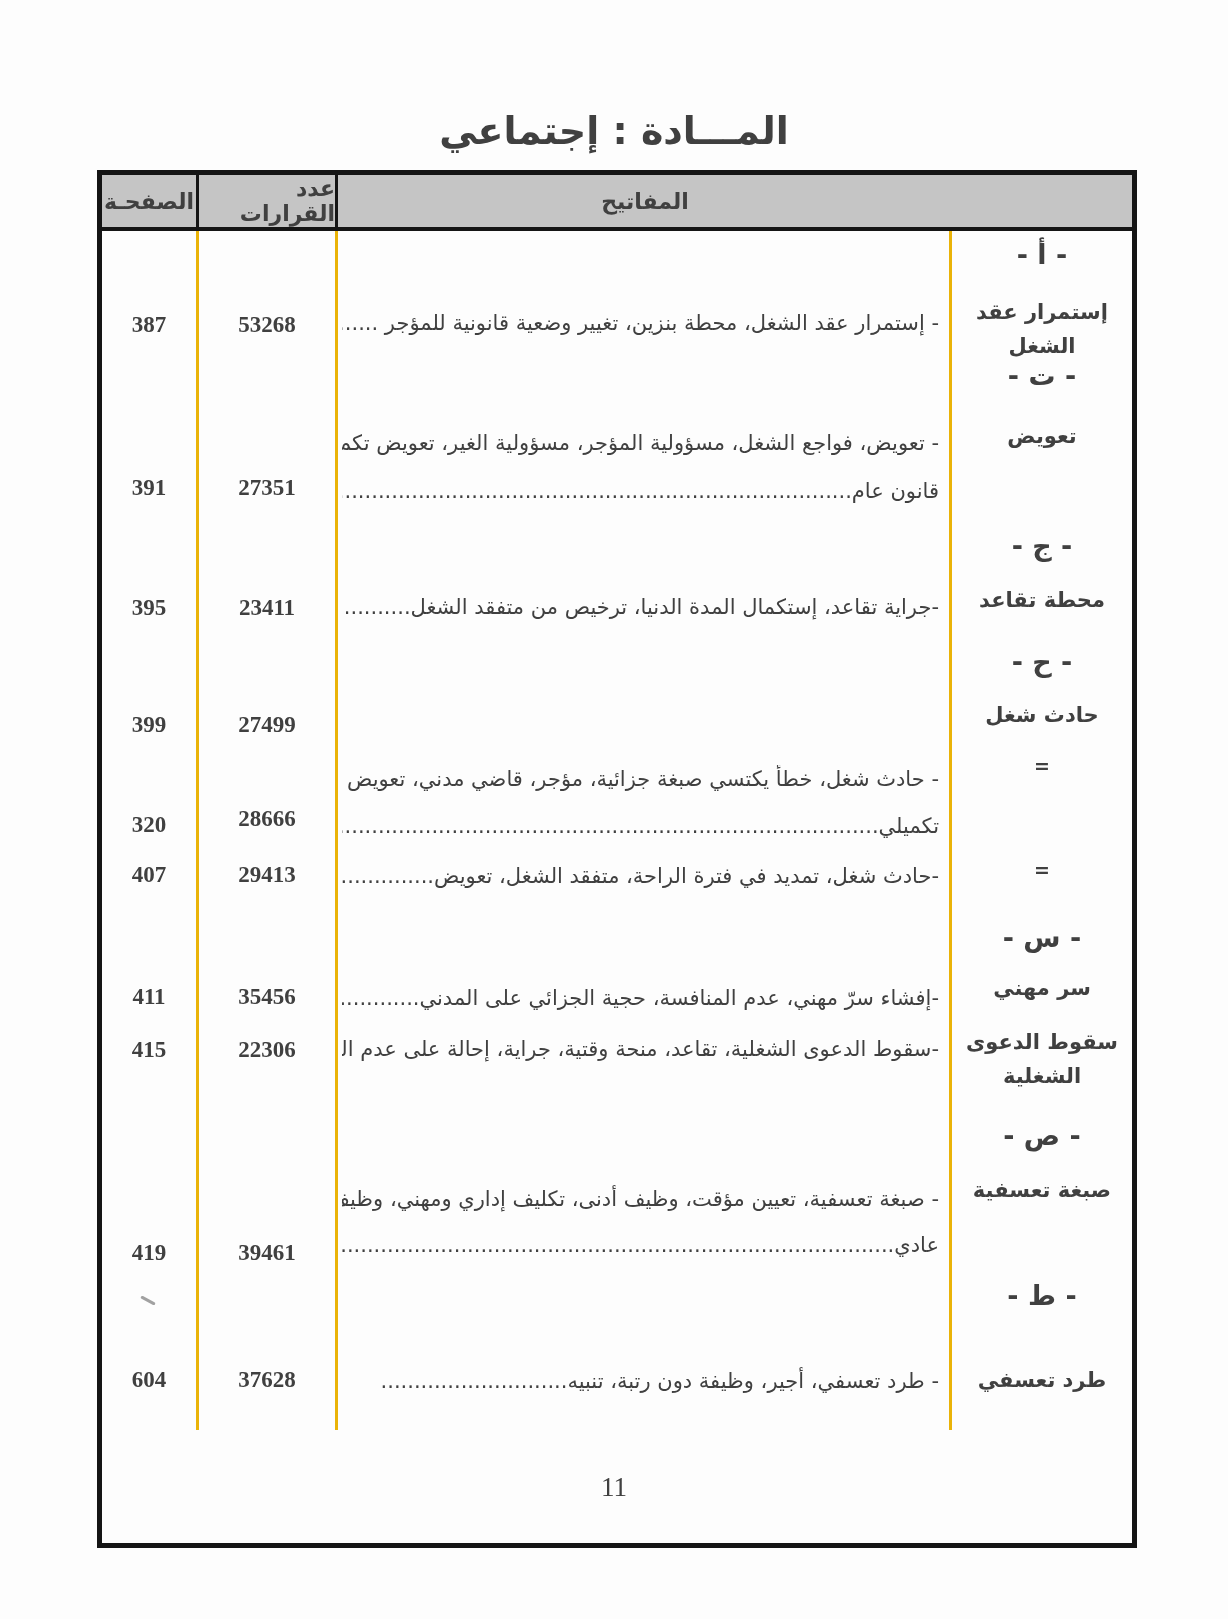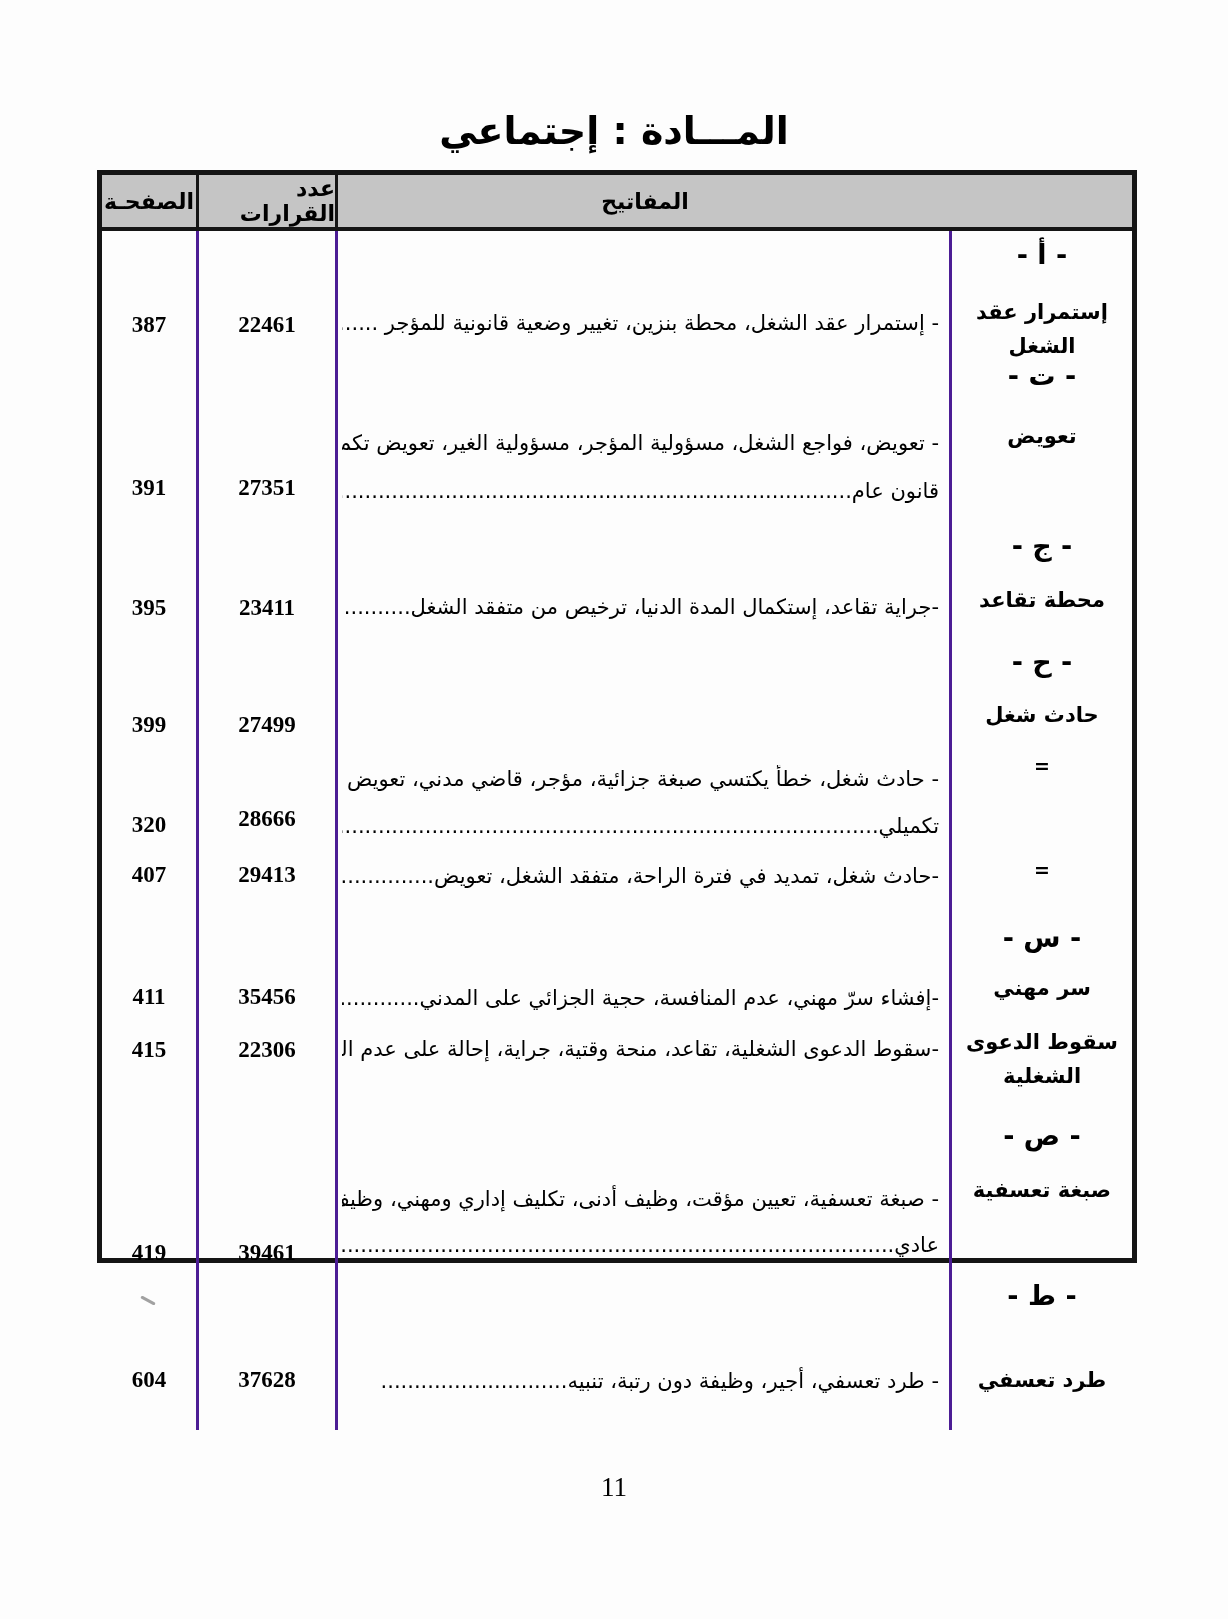--- a/index.html
+++ b/index.html
@@ -1,37 +1,37 @@
 <!DOCTYPE html>
 <html lang="ar"><head>
 <meta charset="utf-8">
 <style>
   html, body { margin: 0; padding: 0; background: #ffffff; }
   .sheet {
     position: relative;
     width: 1228px;
     height: 1619px;
     background: #fdfdfd;
-    color: #000000;
+    color: #404040;
     font-family: "DejaVu Sans", sans-serif;
     overflow: hidden;
   }
   .title {
     position: absolute;
     top: 84px; left: 0; right: 0;
     text-align: center;
     font-size: 38px;
     font-weight: bold;
     letter-spacing: 1px;
     direction: rtl;
   }
   .toc-table {
     position: absolute;
     left: 97px; top: 170px;
-    width: 1040px; height: 1093px;
+    width: 1040px; height: 1378px;
     border: 5px solid #151515;
     box-sizing: border-box;
     background: #fdfdfd;
   }
   .thead {
     display: grid;
     grid-template-columns: 97px 139px 614px 180px;
     height: 56px;
     background: #c5c5c5;
     border-bottom: 4px solid #151515;
@@ -44,21 +44,21 @@
     box-sizing: border-box;
   }
   .thead .th:not(:last-child) { border-right: 3px solid #151515; }
   .tbody {
     position: relative;
     display: grid;
     grid-template-columns: 97px 139px 614px 180px;
     height: 1199px;
   }
   .col { position: relative; box-sizing: border-box; }
-  .col:not(:last-child) { border-right: 3px solid #4c1d95; padding-left: 48px; }
+  .col:not(:last-child) { border-right: 3px solid #eab308; padding-left: 48px; }
   .num {
     position: absolute; left: 0; right: 0;
     text-align: center;
     font-family: "Liberation Serif", "DejaVu Serif", serif;
     font-weight: 700;
     font-size: 23px;
   }
   .key-line {
     position: absolute; right: 10px; left: 4px;
     direction: rtl; text-align: right;
@@ -112,21 +112,21 @@
         <div class="num" style="top:581px">320</div>
         <div class="num" style="top:631px">407</div>
         <div class="num" style="top:753px">411</div>
         <div class="num" style="top:806px">415</div>
         <div class="num" style="top:1009px">419</div>
         <div class="num" style="top:1136px">604</div>
         <div class="scan-artifact"></div>
       </div>
 
       <div class="col">
-        <div class="num" style="top:81px">22461</div>
+        <div class="num" style="top:81px">53268</div>
         <div class="num" style="top:244px">27351</div>
         <div class="num" style="top:364px">23411</div>
         <div class="num" style="top:481px">27499</div>
         <div class="num" style="top:575px">28666</div>
         <div class="num" style="top:631px">29413</div>
         <div class="num" style="top:753px">35456</div>
         <div class="num" style="top:806px">22306</div>
         <div class="num" style="top:1009px">39461</div>
         <div class="num" style="top:1136px">37628</div>
       </div>

